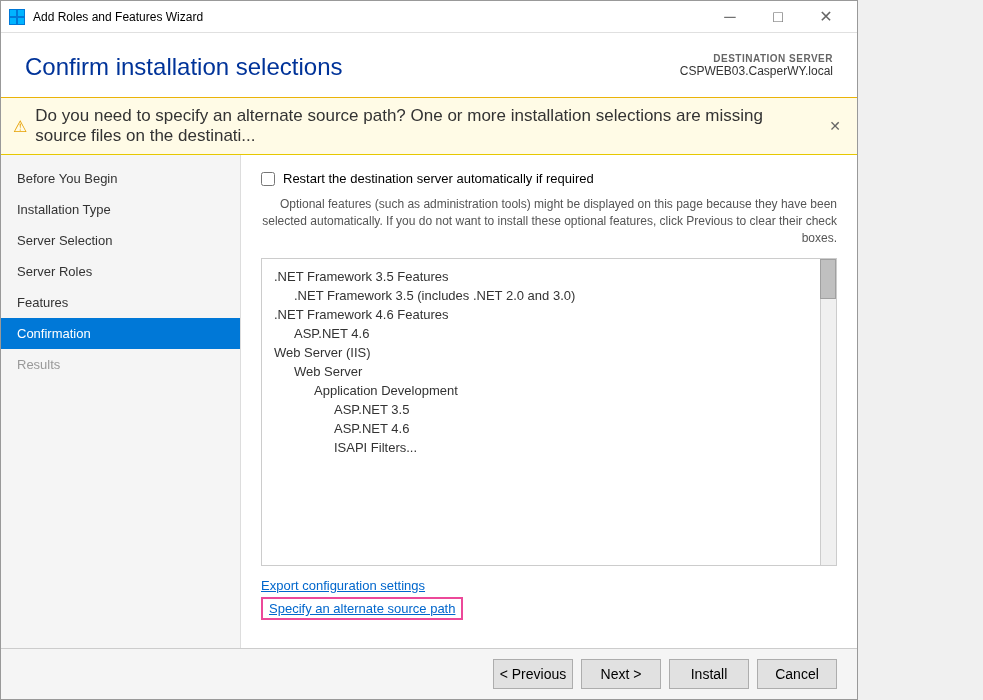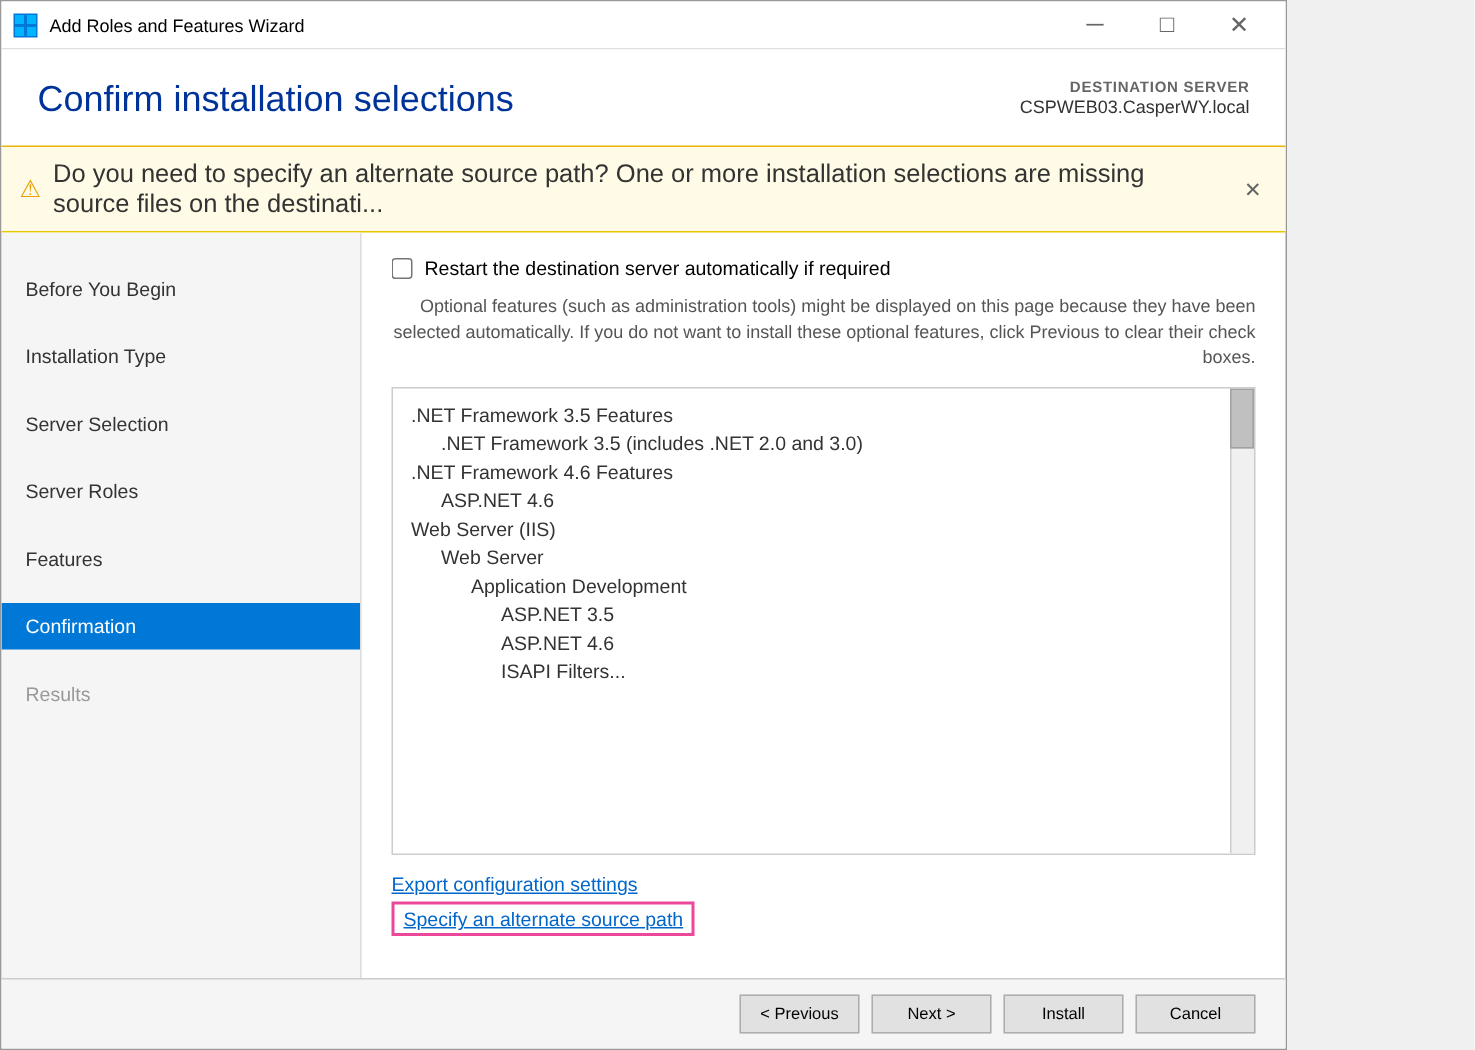--- a/index.html
+++ b/index.html
@@ -127,21 +127,20 @@
       background: #f5f5f5;
       border-right: 1px solid #ddd;
       padding: 8px 0;
       flex-shrink: 0;
     }
     .sidebar-item {
       padding: 8px 16px;
       cursor: pointer;
       color: #333;
       font-size: 13px;
-      margin-top: 14px;
     }
     .sidebar-item.active {
       background: #0078d7;
       color: #fff;
     }
     .sidebar-item.disabled { color: #999; cursor: default; }
     .main-content {
       flex: 1;
       padding: 16px 20px;
       overflow: hidden;
@@ -231,21 +230,21 @@
       border-top: 1px solid #ccc;
       padding: 10px 20px;
       display: flex;
       justify-content: flex-end;
       gap: 8px;
       background: #f5f5f5;
       flex-shrink: 0;
     }
     .footer-btn {
       padding: 6px 4px;
-      font-size: 11px;
+      font-size: 14px;
       border: 1px solid #adadad;
       background: #e1e1e1;
       cursor: pointer;
       min-width: 80px;
     }
     .footer-btn.primary {
       background: #e1e1e1;
     }
     .footer-btn:disabled {
       color: #aaa;

